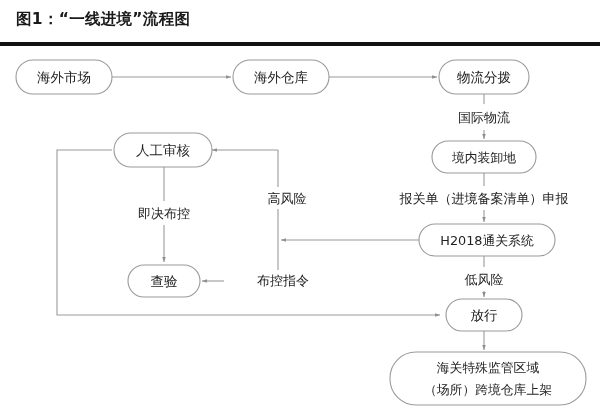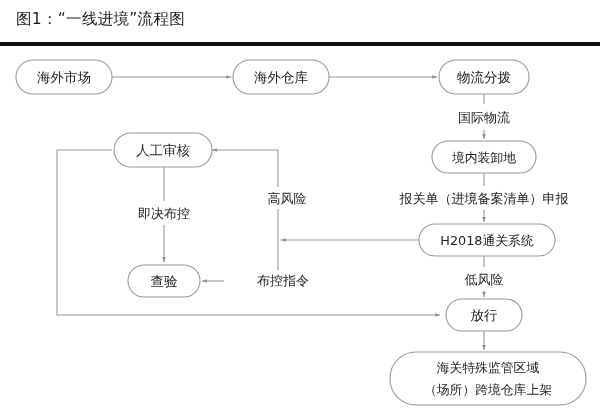--- a/index.html
+++ b/index.html
@@ -15,21 +15,21 @@
     width: 600px;
     height: 419px;
     background: #ffffff;
     overflow: hidden;
   }
   #figure-title {
     position: absolute;
     left: 16px;
     top: 9px;
     font-size: 15.5px;
-    font-weight: normal;
+    font-weight: bold;
     color: #1a1a1a;
     letter-spacing: 0.3px;
     white-space: nowrap;
   }
   #top-rule {
     position: absolute;
     left: 0px;
     top: 42px;
     width: 600px;
     height: 4px;

